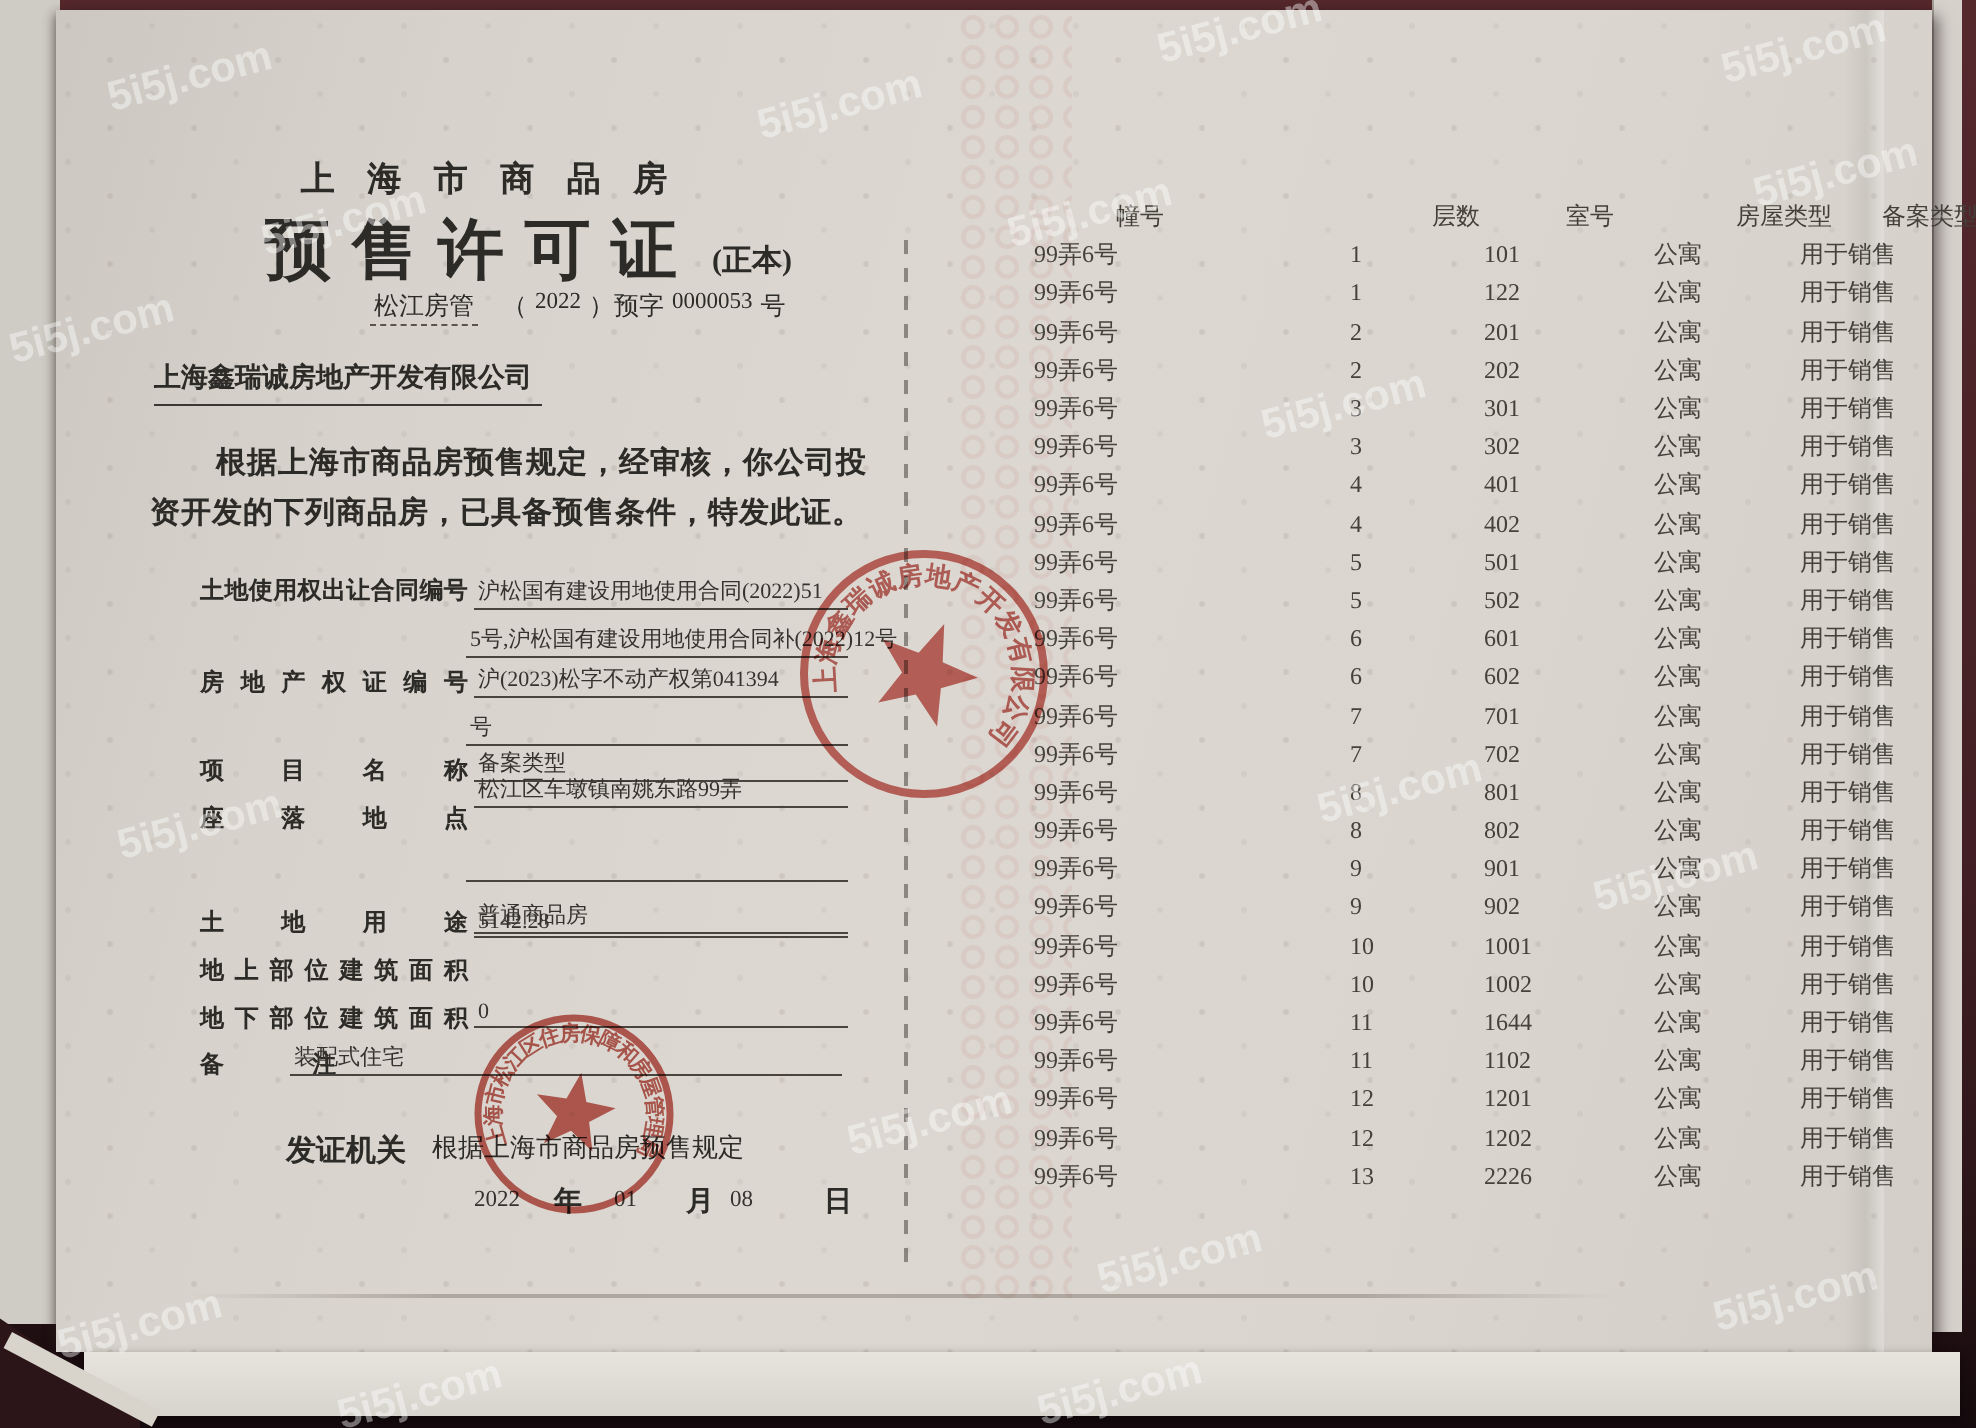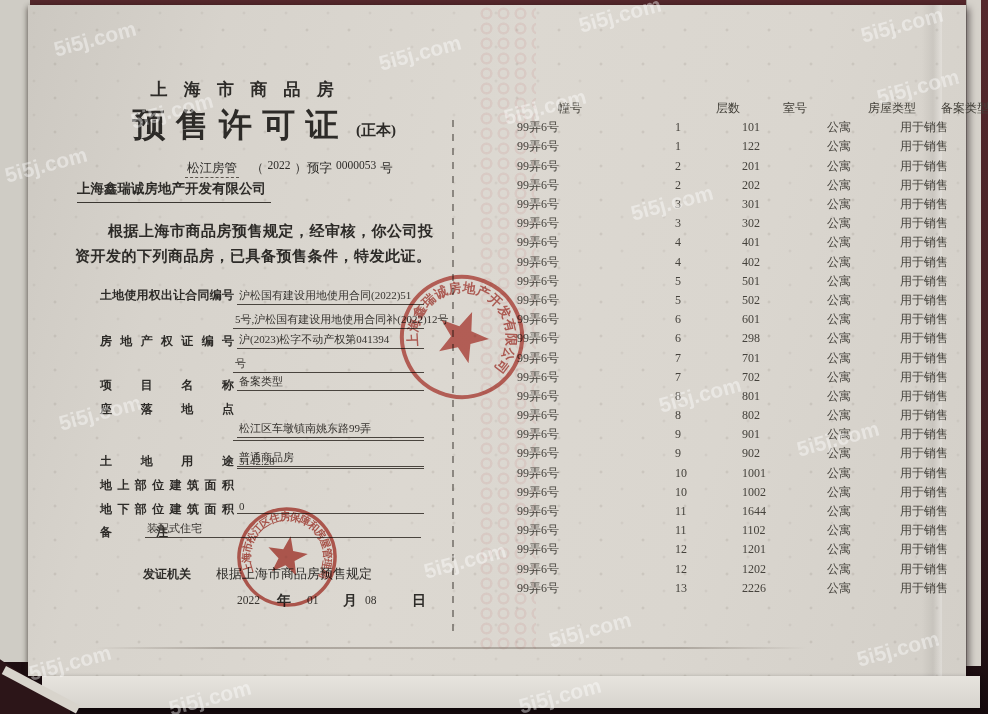--- a/index.html
+++ b/index.html
@@ -32,31 +32,31 @@
   .crease{left:95px;top:647px;width:712px;height:2px;
     background:linear-gradient(90deg,transparent,rgba(100,90,80,.38) 18%,rgba(100,90,80,.38) 82%,transparent);}
   .dashed-sep{left:452px;top:120px;width:2px;height:512px;opacity:.55;
     background:repeating-linear-gradient(180deg,#4a453f 0 7px,transparent 7px 14px);}
 
   
   .ink{color:#2d2b28;}
   .hdr-small{left:60px;top:78px;width:370px;text-align:center;font-size:17px;font-weight:700;letter-spacing:6px;}
   .title{left:40px;top:103px;width:392px;text-align:center;font-size:33px;font-weight:700;letter-spacing:1px;}
   .title-suffix{left:356px;top:121px;font-size:15px;font-weight:700;}
-  .permit-row{left:185px;top:160px;font-size:12.5px;white-space:nowrap;}
+  .permit-row{left:185px;top:145px;font-size:12.5px;white-space:nowrap;}
   .permit-row .issuer{border-bottom:1px dashed #5a544d;padding:0 2px 2px;}
   .permit-row .paren{margin-left:12px;}
   .permit-row .typed{font-size:11.5px;position:relative;top:-3px;margin:0 4px;}
   .company{left:77px;top:180px;width:194px;font-size:13.5px;font-weight:700;
     border-bottom:1px solid #3b3732;padding-bottom:4px;}
   .body-line{font-size:15px;font-weight:700;letter-spacing:.5px;white-space:nowrap;}
   .field-label{display:flex;justify-content:space-between;font-size:12px;font-weight:700;color:#2d2b28;}
   .field-value{border-bottom:1px solid #49443e;font-size:11px;color:#36332f;
     display:flex;align-items:flex-end;padding:0 2px 1px;height:16px;white-space:nowrap;overflow:visible;}
-  .issuing-label{left:143px;top:566px;font-size:12px;font-weight:700;}
+  .issuing-label{left:143px;top:566px;font-size:15px;font-weight:700;}
   .issuing-value{left:216px;top:565px;font-size:13px;}
   .date-num{font-size:11.5px;color:#36332f;}
   .date-cjk{font-size:14px;font-weight:700;}
 
   
   .unit-table{left:517px;top:99px;display:grid;grid-template-columns:158px 67px 85px 73px 88px;
     grid-auto-rows:19.2px;font-size:12px;color:#45423c;}
   .unit-table .cell{white-space:nowrap;align-self:center;}
   .unit-table .th{color:#434039;margin-left:41px;}
 
@@ -134,21 +134,21 @@
           <span>名</span>
           <span>称</span>
         </div>
         <div class="abs field-value" style="left: 237px; top: 373px; width: 183px;">备案类型</div>
         <div class="abs field-label" style="left: 100px; top: 401px; width: 134px;">
           <span>座</span>
           <span>落</span>
           <span>地</span>
           <span>点</span>
         </div>
-        <div class="abs field-value" style="left: 237px; top: 420px; width: 183px;">松江区车墩镇南姚东路99弄</div>
+        <div class="abs field-value" style="left: 237px; top: 386px; width: 183px;">松江区车墩镇南姚东路99弄</div>
         <div class="abs field-value" style="left: 233px; top: 423px; width: 187px;"></div>
         <div class="abs field-label" style="left: 100px; top: 453px; width: 134px;">
           <span>土</span>
           <span>地</span>
           <span>用</span>
           <span>途</span>
         </div>
         <div class="abs field-value" style="left: 237px; top: 449px; width: 183px;">普通商品房</div>
         <div class="abs field-label" style="left: 100px; top: 477px; width: 134px;">
           <span>地</span>
@@ -248,21 +248,21 @@
       <div class="cell">502</div>
       <div class="cell">公寓</div>
       <div class="cell">用于销售</div>
       <div class="cell">99弄6号</div>
       <div class="cell">6</div>
       <div class="cell">601</div>
       <div class="cell">公寓</div>
       <div class="cell">用于销售</div>
       <div class="cell">99弄6号</div>
       <div class="cell">6</div>
-      <div class="cell">298</div>
+      <div class="cell">602</div>
       <div class="cell">公寓</div>
       <div class="cell">用于销售</div>
       <div class="cell">99弄6号</div>
       <div class="cell">7</div>
       <div class="cell">701</div>
       <div class="cell">公寓</div>
       <div class="cell">用于销售</div>
       <div class="cell">99弄6号</div>
       <div class="cell">7</div>
       <div class="cell">702</div>

